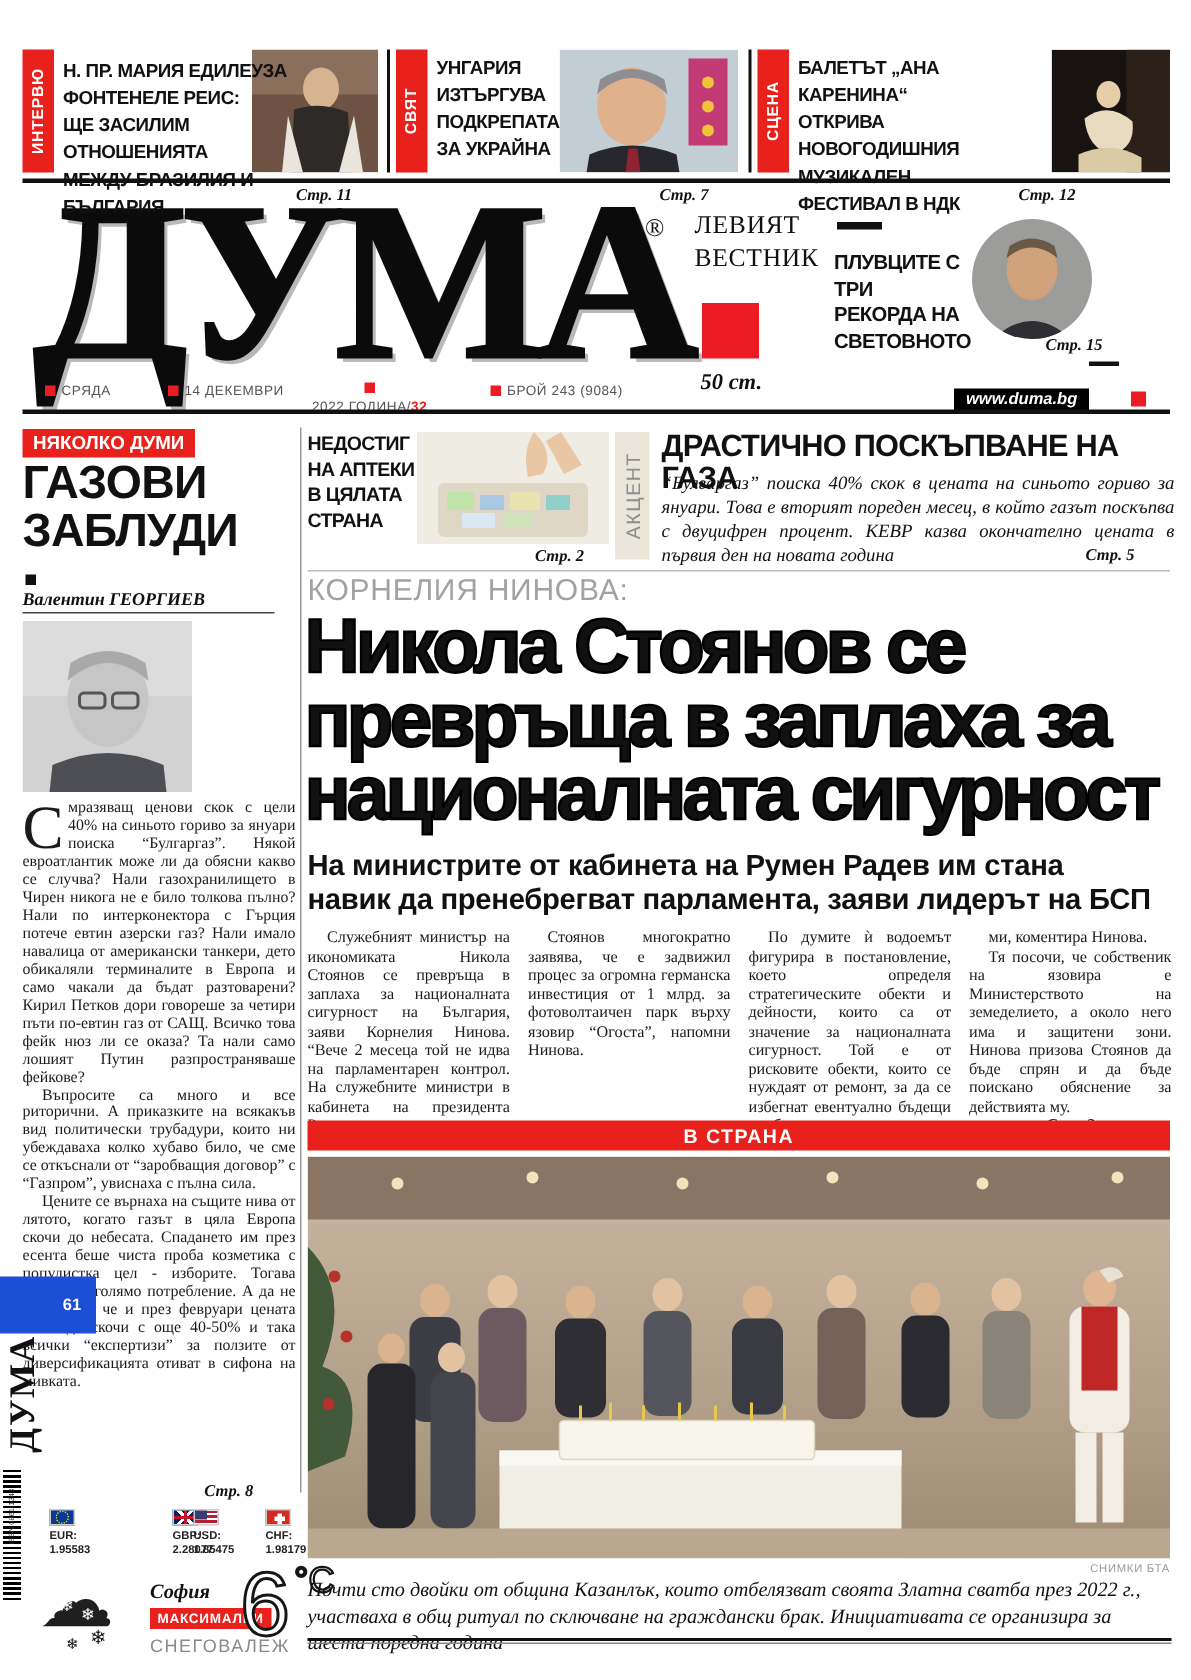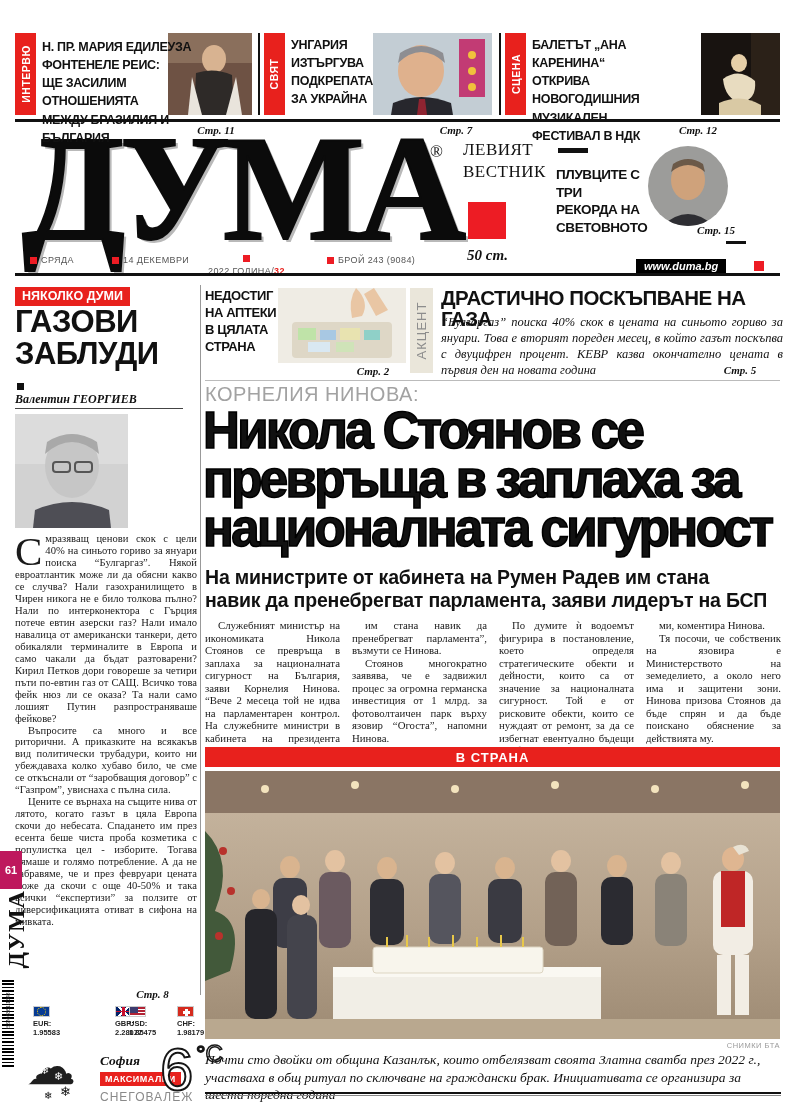--- a/index.html
+++ b/index.html
@@ -96,22 +96,22 @@
   .col4ref{text-indent:0 !important;}
   .vkadar{left:205px;top:747px;width:575px;height:20px;background:#e8211d;color:#fff;
           display:flex;align-items:center;justify-content:center;font-weight:bold;font-size:13px;letter-spacing:1px;}
   .bigphoto{left:205px;top:771px;width:575px;height:268px;overflow:hidden;}
   .bigphoto svg{filter:blur(.5px);}
   .credit{left:205px;top:1041px;width:575px;text-align:right;font-size:7.5px;color:#9a9a9a;letter-spacing:.5px;}
   .caption{left:205px;top:1051px;width:576px;font-family:"Liberation Serif",serif;font-style:italic;
            font-size:13.5px;line-height:1.3;}
   .dblrule{left:205px;top:1092px;width:576px;height:4px;border-top:2.5px solid #111;border-bottom:1px solid #888;box-sizing:border-box;}
   
-  .spinenum{left:0;top:851px;width:22px;height:38px;background:#be185d;color:#fff;font-weight:bold;
-            font-size:11px;display:flex;align-items:center;justify-content:center;}
+  .spinenum{left:0;top:851px;width:32px;height:38px;background:#1d4ed8;color:#fff;font-weight:bold;
+            font-size:11px;display:flex;align-items:center;justify-content:center;padding-left:32px;}
   .spinetitle{left:-24px;top:915px;width:80px;transform:rotate(-90deg);transform-origin:center;
               font-family:"Liberation Serif",serif;font-weight:bold;font-size:24px;letter-spacing:1px;}
   .barcode{left:2px;top:980px;width:12px;height:88px;
            background:repeating-linear-gradient(to bottom,#000 0 1.6px,#fff 1.6px 3.4px);}
   .issn{left:-22px;top:1008px;width:60px;transform:rotate(-90deg);font-size:5px;color:#333;text-align:center;}
 </style>
 </head>
 <body>
 
 <div id="page">
@@ -319,21 +319,20 @@
 навик да пренебрегват парламента, заяви лидерът на БСП</div>
   <div class="abs headline cond pre">Никола Стоянов се
 превръща в заплаха за
 националната сигурност</div>
 
   <div class="abs bodycols">
     <div class="col">
       <p>Служебният министър на икономиката Никола Стоянов се превръща в заплаха за националната сигурност на България, заяви Корнелия Нинова. “Вече 2 месеца той не идва на парламентарен контрол. На служебните министри в кабинета на президента Радев</p>
     </div>
     <div class="col">
-      <p>им стана навик да пренебрегват парламента”, възмути се Нинова.</p>
       <p>Стоянов многократно заявява, че е задвижил процес за огромна германска инвестиция от 1 млрд. за фотоволтаичен парк върху язовир “Огоста”, напомни Нинова.</p>
     </div>
     <div class="col">
       <p>По думите ѝ водоемът фигурира в постановление, което определя стратегическите обекти и дейности, които са от значение за националната сигурност. Той е от рисковите обекти, които се нуждаят от ремонт, за да се избегнат евентуално бъдещи пробле-</p>
     </div>
     <div class="col">
       <p>ми, коментира Нинова.</p>
       <p>Тя посочи, че собственик на язовира е Министерството на земеделието, а около него има и защитени зони. Нинова призова Стоянов да бъде спрян и да бъде поискано обяснение за действията му.</p>
       <p class="pageref col4ref">Стр. 3</p>
     </div>

